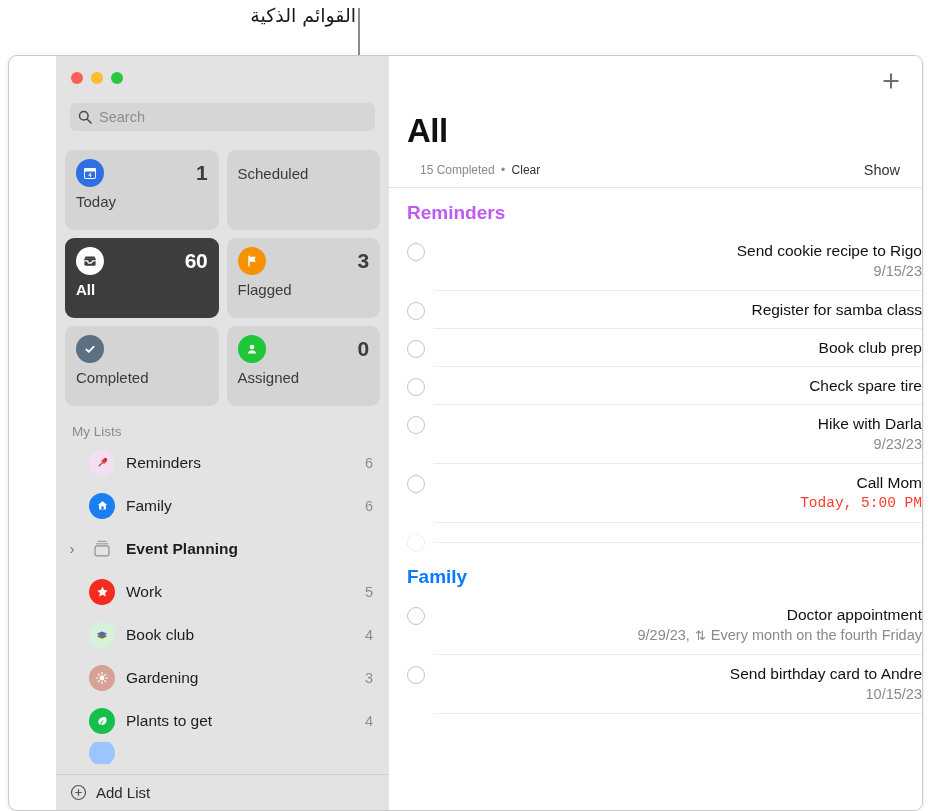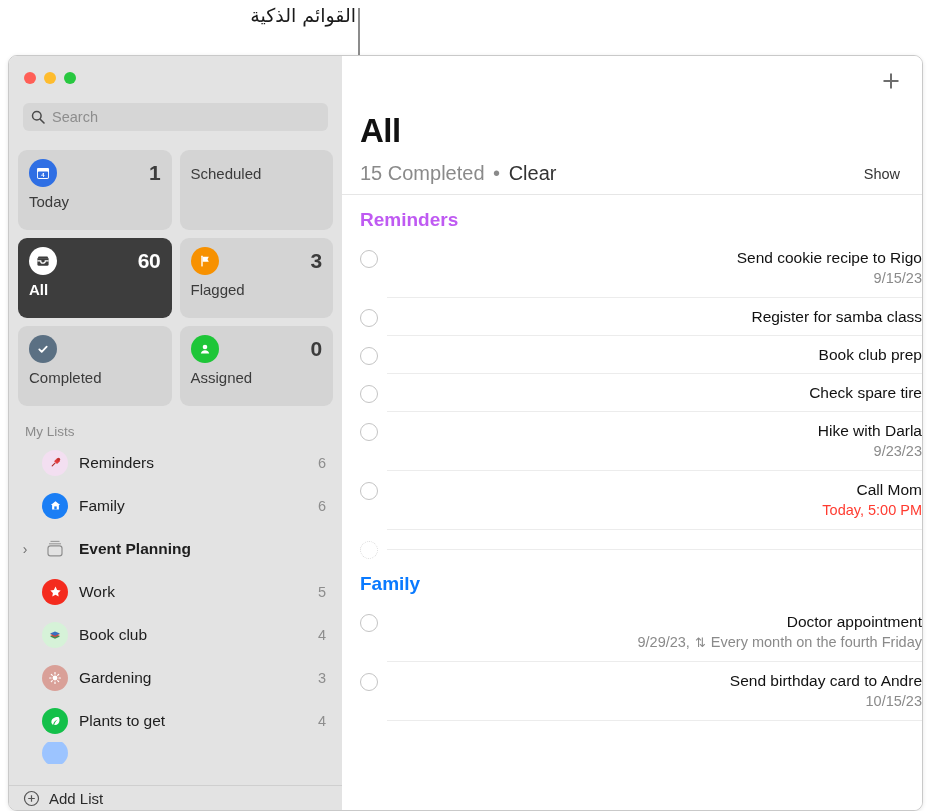--- a/index.html
+++ b/index.html
@@ -38,20 +38,21 @@
   
   .window {
     position: absolute; left: 8px; top: 55px;
     width: 915px; height: 756px;
     background: #ffffff;
     border: 1px solid #c9c9c9;
     border-radius: 9px;
     overflow: hidden;
     display: flex;
     box-shadow: 0 1px 4px rgba(0,0,0,0.10);
+    padding-left: 47px;
   }
 
   
   .sidebar {
     width: 333px; flex: 0 0 333px;
     background: #e3e3e3;
     position: relative;
     display: flex; flex-direction: column;
   }
   .traffic { display: flex; gap: 8px; padding: 16px 0 0 15px; }
@@ -112,21 +113,21 @@
     flex: 0 0 auto; font-size: 14px; line-height: 1;
   }
   .list-name { font-size: 15.5px; color: #1e1e1e; flex: 1; }
   .list-name.group { font-weight: bold; }
   .list-count { font-size: 14.5px; color: #8d8d8d; }
 
   .list-row.partial { height: 22px; overflow: hidden; }
   .list-row.partial .list-ico { background: #9cc4ff; }
 
   .addlist-bar {
-    height: 25px; border-top: 1px solid #cfcfcf;
+    height: 36px; border-top: 1px solid #cfcfcf;
     display: flex; align-items: center; gap: 9px; padding-left: 14px;
     background: #e3e3e3;
   }
   .addlist-bar .txt { font-size: 15px; color: #2b2b2b; }
 
   
   .main { flex: 1; background: #ffffff; position: relative; display: flex; flex-direction: column; }
   .main-top { height: 46px; position: relative; }
   .plus-btn {
     position: absolute; right: 20px; top: 14px;
@@ -134,21 +135,21 @@
   }
   .main-title {
     font-size: 33px; font-weight: bold; color: #111111;
     padding: 10px 0 0 18px; letter-spacing: -0.5px;
   }
   .sub-row {
     display: flex; align-items: center; justify-content: space-between;
     padding: 12px 22px 9px 18px;
     border-bottom: 1px solid #e6e6e6;
   }
-  .sub-left { font-size: 20px; color: #8a8a8a; }
+  .sub-left { font-size: 12px; color: #8a8a8a; margin-left: 13px; }
   .sub-left .clear { color: #333333; }
   .sub-left .dotsep { color: #8a8a8a; padding: 0 3px; }
   .sub-right { font-size: 14.5px; color: #333333; }
 
   .list-body { flex: 1; overflow: hidden; }
   .group-head {
     font-size: 19px; font-weight: bold; padding: 14px 0 8px 18px;
   }
   .rem-row {
     display: flex; align-items: flex-start; gap: 0;
@@ -160,21 +161,21 @@
   }
   .rem-check.dashed { border-style: dotted; border-color: #d9d9d9; }
   .rem-body {
     flex: 1; margin-left: 9px; padding: 9px 0 9px 0;
     border-bottom: 1px solid #ececec; min-height: 24px; text-align: right;
   }
   .rem-title { font-size: 15.5px; color: #111111; line-height: 19px; }
   .rem-sub {
     font-size: 14.5px; color: #8a8a8a; line-height: 19px; margin-top: 2px;
   }
-  .rem-sub.due { color: #ff3b30; }
+  .rem-sub.due { color: #ff3b30; font-family: Liberation Mono, monospace; }
   .rem-sub .rep { font-size: 13px; padding: 0 1px; }
   .rem-body.empty { min-height: 20px; padding: 10px 0 9px 0; }
 </style>
 </head>
 <body>
 
 <div id="stage">
 
   <div class="callout-label">القوائم الذكية</div>
   <div class="callout-vline"></div>

